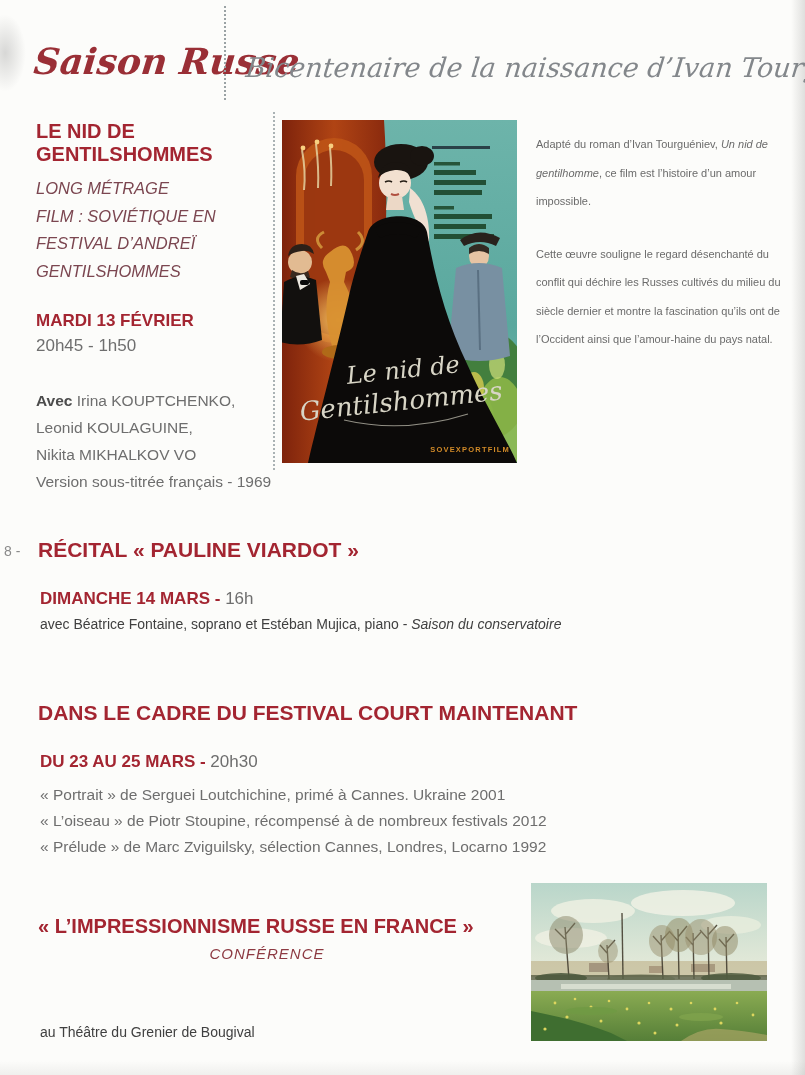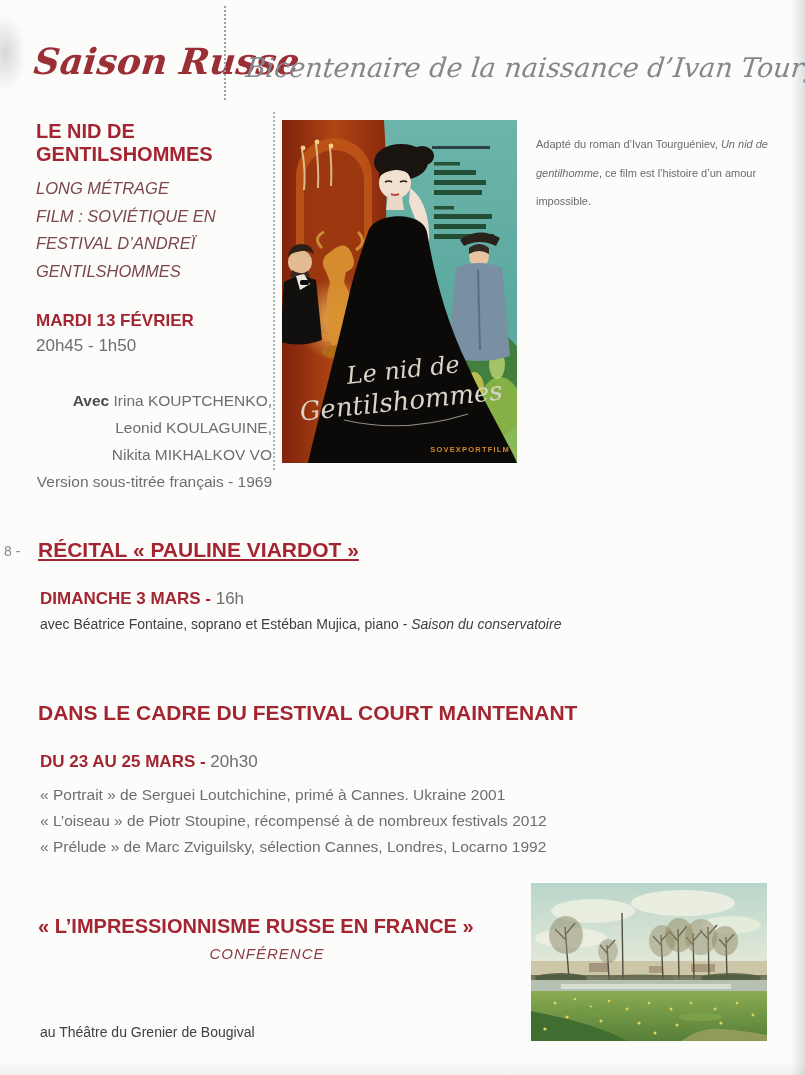--- a/index.html
+++ b/index.html
@@ -27,35 +27,35 @@
   .header-script{position:absolute;left:246px;top:52px;width:550px;
     font-family:"DejaVu Serif",serif;font-style:italic;
     font-size:27px;color:#83878b;transform:skewX(-6deg);white-space:nowrap;}
   
   .film-left{position:absolute;left:36px;top:120px;width:236px;}
   .film-title{font-size:20px;line-height:23px;font-weight:bold;color:#a32531;margin:0;}
   .film-genre{margin-top:9px;font-size:16.5px;line-height:27.5px;
     font-style:italic;color:#7b4650;}
   .film-date{margin-top:26px;font-size:17px;font-weight:bold;color:#a32531;}
   .film-time{margin-top:5px;font-size:17px;color:#6e6e6e;}
-  .film-cast{margin-top:31px;font-size:15.5px;line-height:27px;color:#6e6e6e;text-align:right;}
+  .film-cast{margin-top:31px;font-size:15.5px;line-height:27px;color:#6e6e6e;}
   .cast-label{color:#4c4c4c;font-weight:bold;}
   .film-right{position:absolute;left:536px;top:130px;width:254px;
     font-size:11px;line-height:28.5px;color:#6b6b6b;}
   .film-right p{margin:0;}
   .film-right p + p{margin-top:24px;}
   .it{font-style:italic;}
   
   .poster{position:absolute;left:282px;top:120px;width:235px;height:343px;}
   .painting{position:absolute;left:531px;top:883px;width:236px;height:158px;}
   .poster svg,.painting svg{display:block;width:100%;height:100%;}
   
   .page-number{position:absolute;left:4px;top:543px;font-size:14px;color:#8a8a8a;}
   .section-title{position:absolute;font-size:21px;font-weight:bold;color:#a32531;margin:0;}
-  .t-recital{left:38px;top:538px;text-decoration:underline;}
+  .t-recital{left:38px;top:538px;}
   .t-festival{left:38px;top:701px;}
   .date-line{position:absolute;font-size:17px;font-weight:bold;color:#a32531;}
   .date-line .time{font-weight:normal;color:#6e6e6e;}
   .d-recital{left:40px;top:589px;}
   .d-festival{left:40px;top:752px;}
   .d-conference{left:40px;top:996px;}
   .body-line{position:absolute;font-size:14px;color:#404040;}
   .b-recital{left:40px;top:616px;width:700px;}
   .festival-films{position:absolute;left:40px;top:782px;width:620px;
     font-size:15.5px;line-height:26px;color:#6e6e6e;}
@@ -179,25 +179,26 @@
       <text x="122" y="258" text-anchor="middle" transform="rotate(-6 122 258)" font-family="DejaVu Serif, serif" font-style="italic" font-size="24" fill="#d8d5c6">Le nid de</text>
       <text x="120" y="290" text-anchor="middle" transform="rotate(-6 120 290)" font-family="DejaVu Serif, serif" font-style="italic" font-size="26" fill="#d8d5c6">Gentilshommes</text>
       <path d="M62,300 q60,14 124,-6" stroke="#c9c6b8" stroke-width="1.2" fill="none" opacity=".7"></path>
 
       <text x="228" y="332" text-anchor="end" font-family="Liberation Sans, sans-serif" font-weight="bold" font-size="7.5" letter-spacing="1.2" fill="#d18a28">SOVEXPORTFILM</text>
     </svg>
   </div>
 
   <div class="film-right">
     <p><span>Adapté du roman d’Ivan Tourguéniev, </span><span class="it">Un nid de gentilhomme</span><span>, ce film est l’histoire d’un amour impossible.</span></p>
+    <p>Cette œuvre souligne le regard désenchanté du conflit qui déchire les Russes cultivés du milieu du siècle dernier et montre la fascination qu’ils ont de l’Occident ainsi que l’amour-haine du pays natal.</p>
   </div>
 
   <div class="page-number">8 -</div>
   <h2 class="section-title t-recital">RÉCITAL « PAULINE VIARDOT »</h2>
-  <div class="date-line d-recital"><span>DIMANCHE 3 MARS - </span><span class="time">16h</span></div>
+  <div class="date-line d-recital"><span>DIMANCHE 14 MARS - </span><span class="time">16h</span></div>
   <div class="body-line b-recital"><span>avec Béatrice Fontaine, soprano et Estéban Mujica, piano - </span><span class="it">Saison du conservatoire</span></div>
 
   <h2 class="section-title t-festival">DANS LE CADRE DU FESTIVAL COURT MAINTENANT</h2>
   <div class="date-line d-festival"><span>DU 23 AU 25 MARS  - </span><span class="time">20h30</span></div>
   <div class="festival-films">
     <div>« Portrait » de Serguei Loutchichine, primé à Cannes. Ukraine 2001</div>
     <div>« L’oiseau » de Piotr Stoupine, récompensé à de nombreux festivals 2012</div>
     <div>« Prélude » de Marc Zviguilsky, sélection Cannes, Londres, Locarno 1992</div>
   </div>
 

